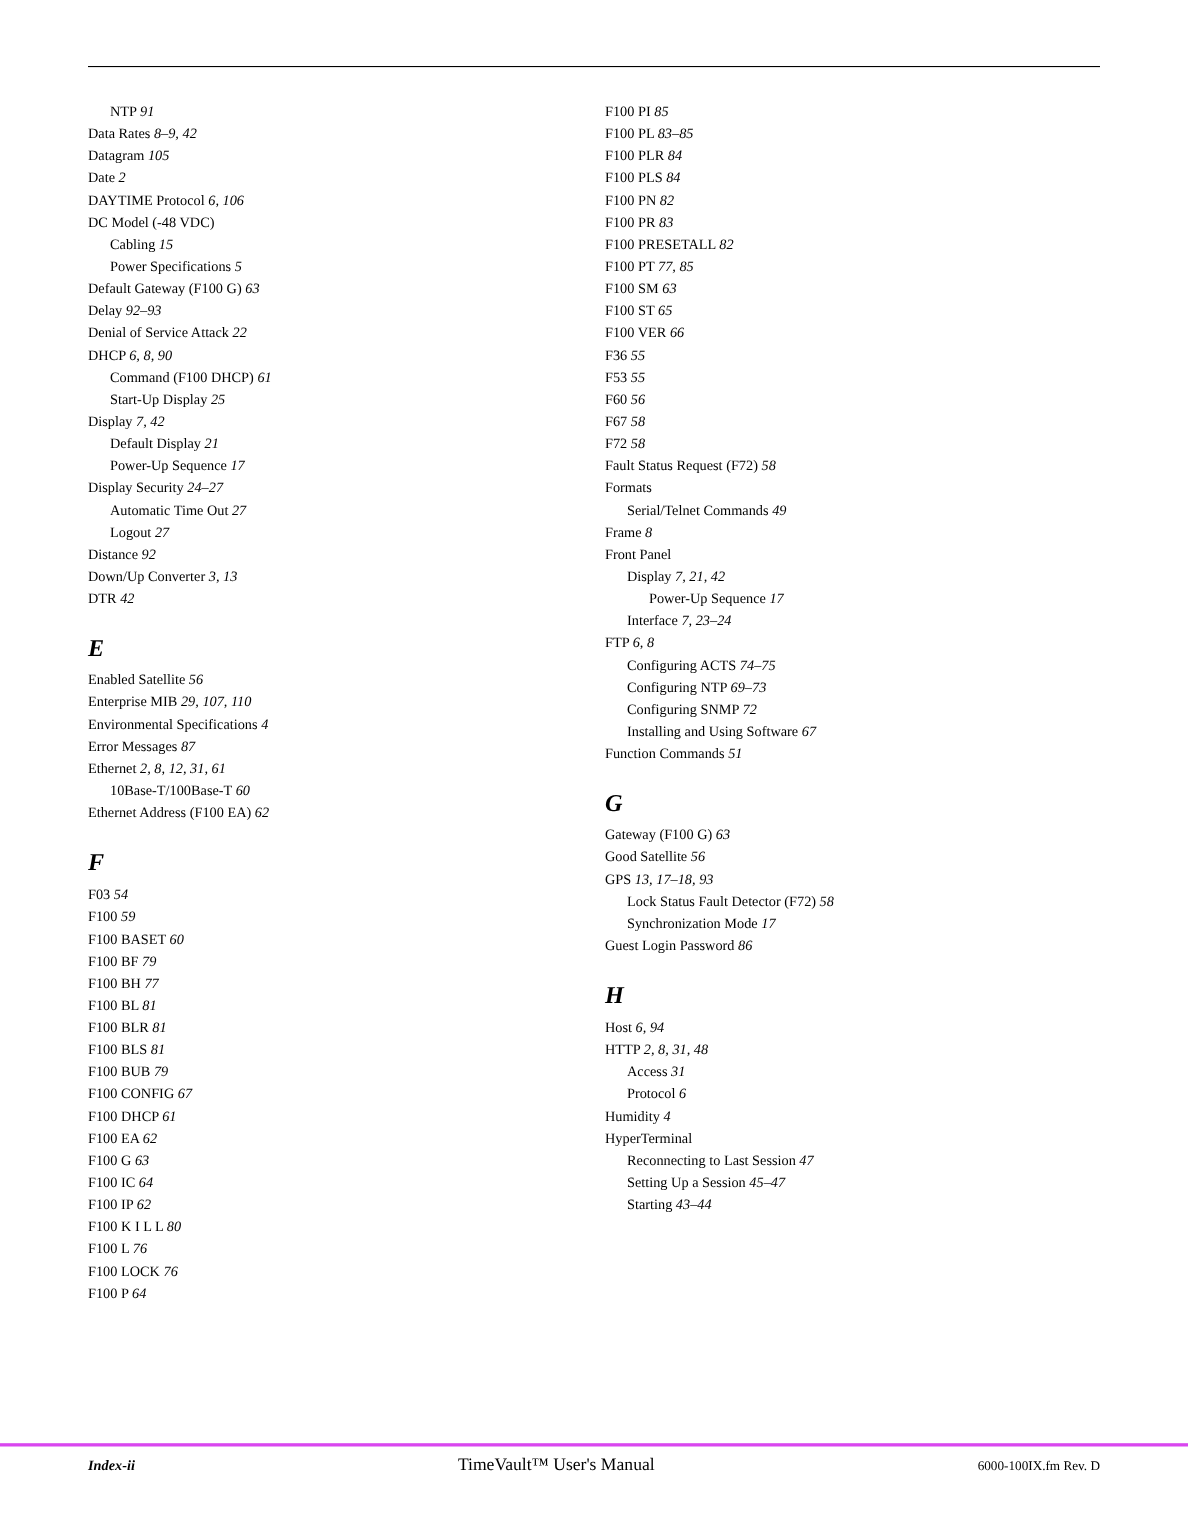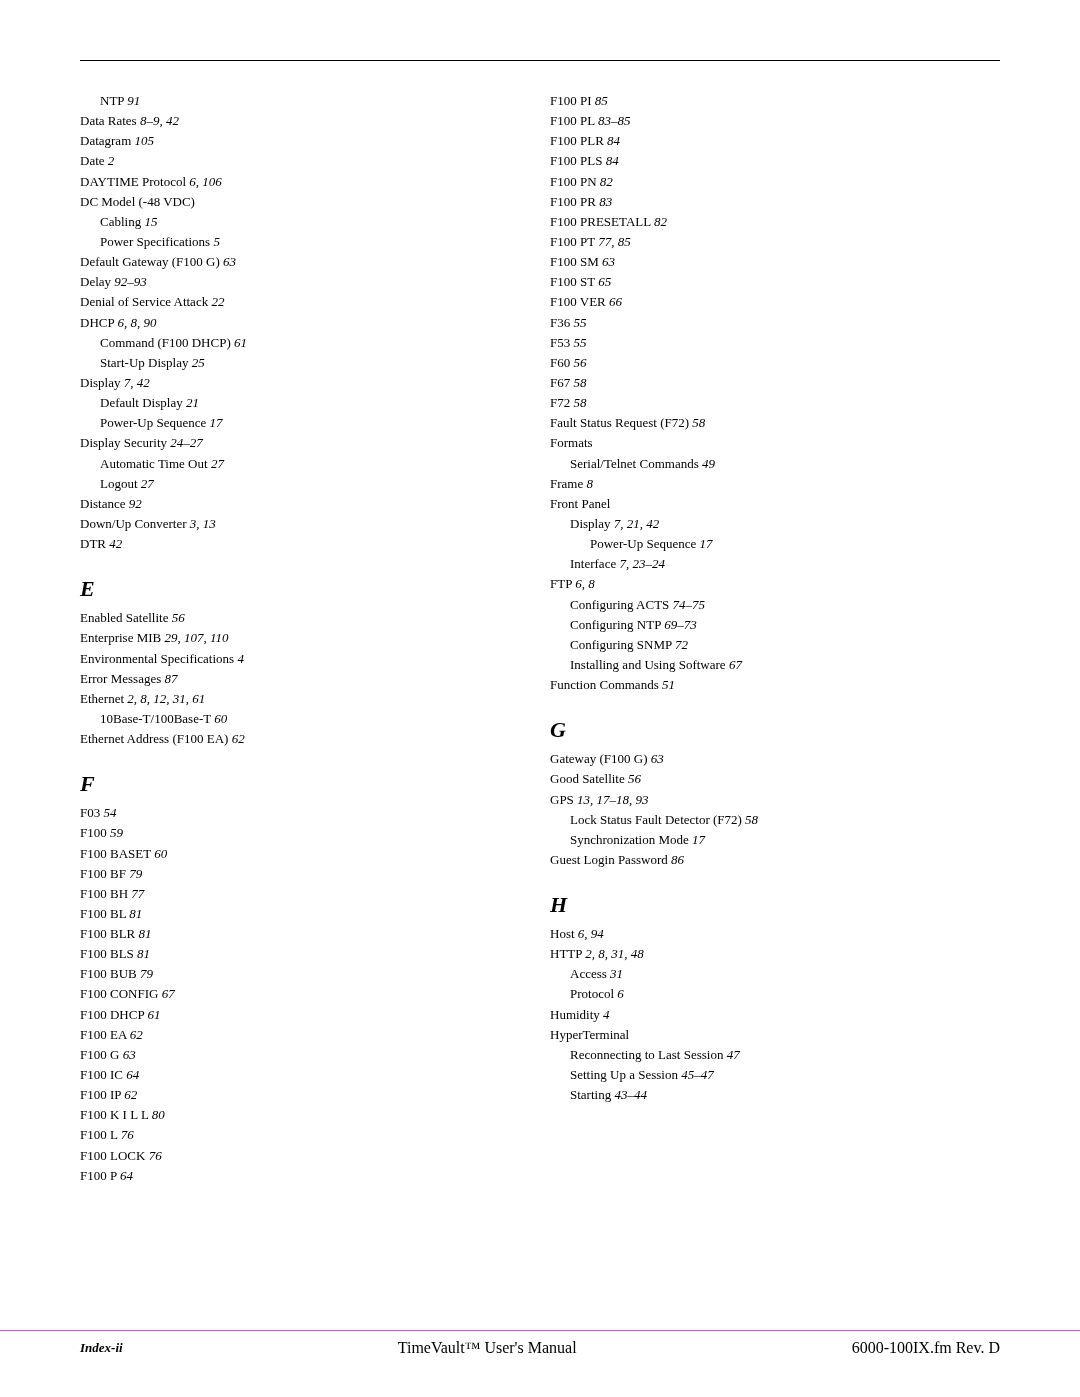--- a/index.html
+++ b/index.html
@@ -43,40 +43,40 @@
       font-style: italic;
       margin-top: 22px;
       margin-bottom: 6px;
       font-family: 'Times New Roman', Times, serif;
     }
     em {
       font-style: italic;
     }
     .footer {
       position: absolute;
-      bottom: 40px;
+      bottom: 56px;
       left: 0;
       right: 0;
       padding: 0 80px;
       display: flex;
       justify-content: space-between;
       align-items: center;
-      border-top: 1px solid #d946ef;
+      border-top: 3px solid #d946ef;
       padding-top: 8px;
     }
     .footer-left {
       font-weight: bold;
       font-style: italic;
       font-size: 13px;
     }
     .footer-center {
       font-size: 16px;
     }
     .footer-right {
-      font-size: 16px;
+      font-size: 12px;
     }
   </style>
 </head>
 <body>
 
 <div class="page">
   <div class="top-rule"></div>
   <div class="content-area">
     <div class="left-col" id="left-col">
         <div class="index-entry" style="padding-left: 20px;"><span>NTP </span><em>91</em></div>

